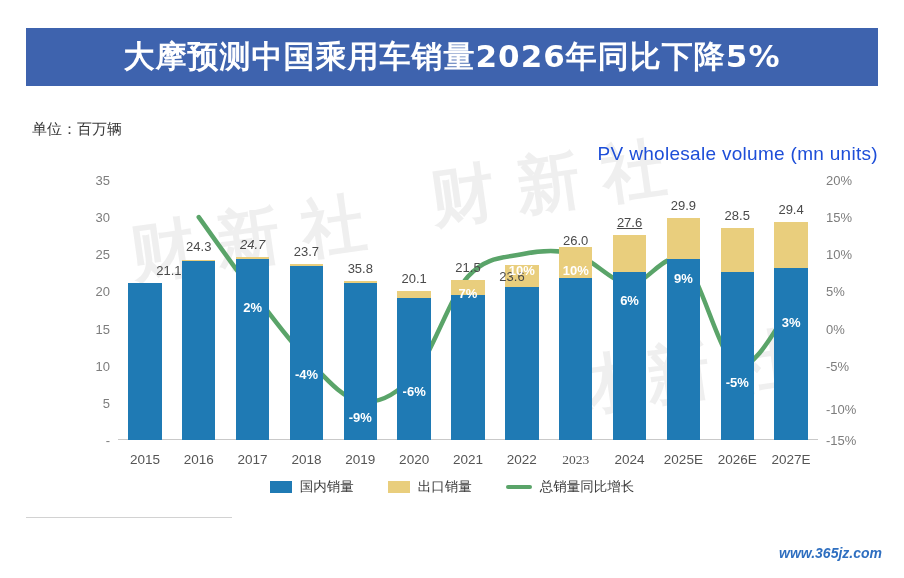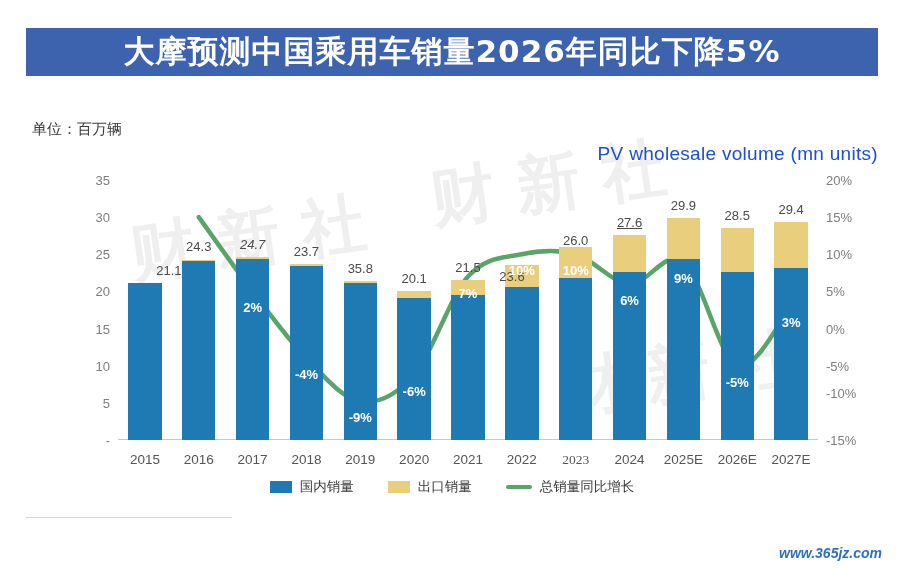--- a/index.html
+++ b/index.html
@@ -9,21 +9,21 @@
     font-family:"Liberation Sans", sans-serif;
     overflow:hidden;
     position:relative;
   }
   .page{
     position:absolute;inset:0;
     background:#ffffff;
   }
   
   .banner{
-    position:absolute;left:26px;top:28px;width:852px;height:48px;
+    position:absolute;left:26px;top:28px;width:852px;height:58px;
     background:#3e63ae;
     display:flex;align-items:center;justify-content:center;
   }
   .banner-title{
     color:#ffffff;
     font-size:31px;
     font-weight:bold;
     letter-spacing:1px;
     font-family:"DejaVu Sans","Liberation Sans",sans-serif;
     white-space:nowrap;
@@ -145,21 +145,21 @@
         </svg>
     <div class="ylab" style="top: 260px;">-</div>
         <div class="ylab" style="top: 222.857px;">5</div>
         <div class="ylab" style="top: 185.714px;">10</div>
         <div class="ylab" style="top: 148.571px;">15</div>
         <div class="ylab" style="top: 111.429px;">20</div>
         <div class="ylab" style="top: 74.2857px;">25</div>
         <div class="ylab" style="top: 37.1429px;">30</div>
         <div class="ylab" style="top: 0px;">35</div>
         <div class="ylab-r" style="top: 260px;">-15%</div>
-        <div class="ylab-r" style="top: 213px;">-10%</div>
+        <div class="ylab-r" style="top: 229px;">-10%</div>
         <div class="ylab-r" style="top: 185.714px;">-5%</div>
         <div class="ylab-r" style="top: 148.571px;">0%</div>
         <div class="ylab-r" style="top: 111.429px;">5%</div>
         <div class="ylab-r" style="top: 74.2857px;">10%</div>
         <div class="ylab-r" style="top: 37.1429px;">15%</div>
         <div class="ylab-r" style="top: 0px;">20%</div>
         <div class="bar-dom" style="left: 10.2308px; width: 33.3846px; height: 156.743px;"></div>
         <div class="bar-total" style="left: 26.9231px; top: 83.2571px; margin-left: 24px;">21.1</div>
         <div class="xlab" style="left: 26.9231px;">2015</div>
         <div class="bar-dom" style="left: 64.0769px; width: 33.3846px; height: 179.029px;"></div>

